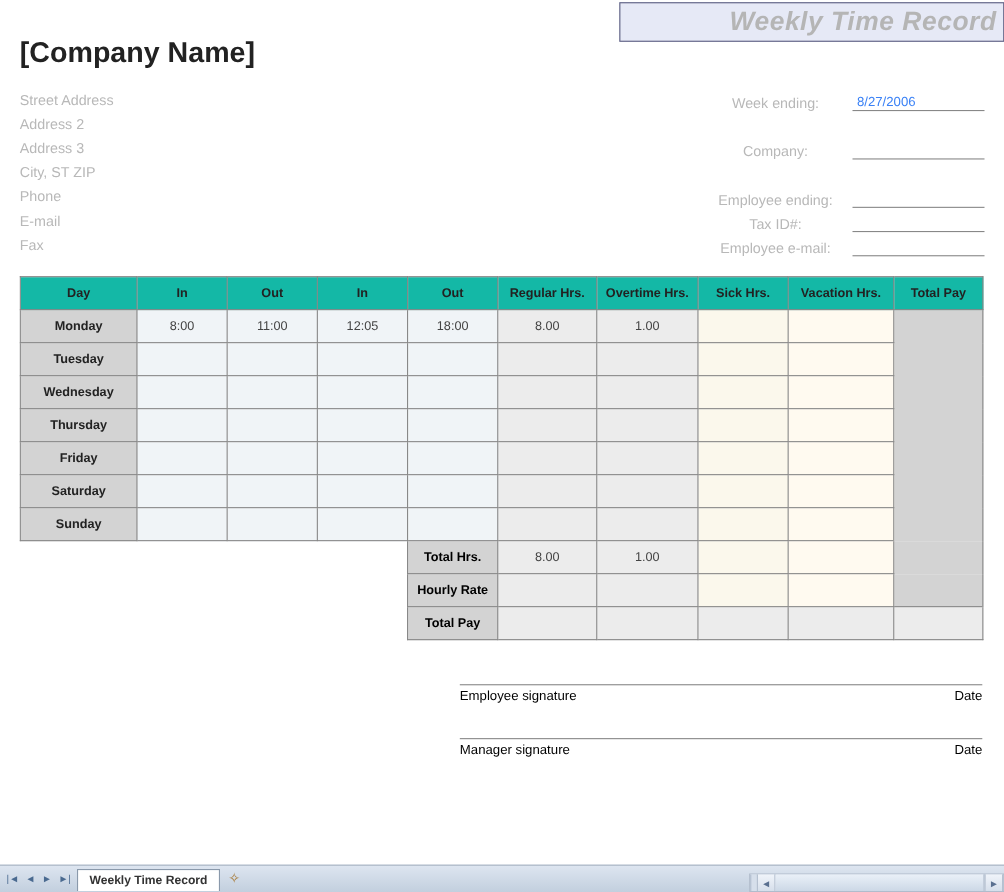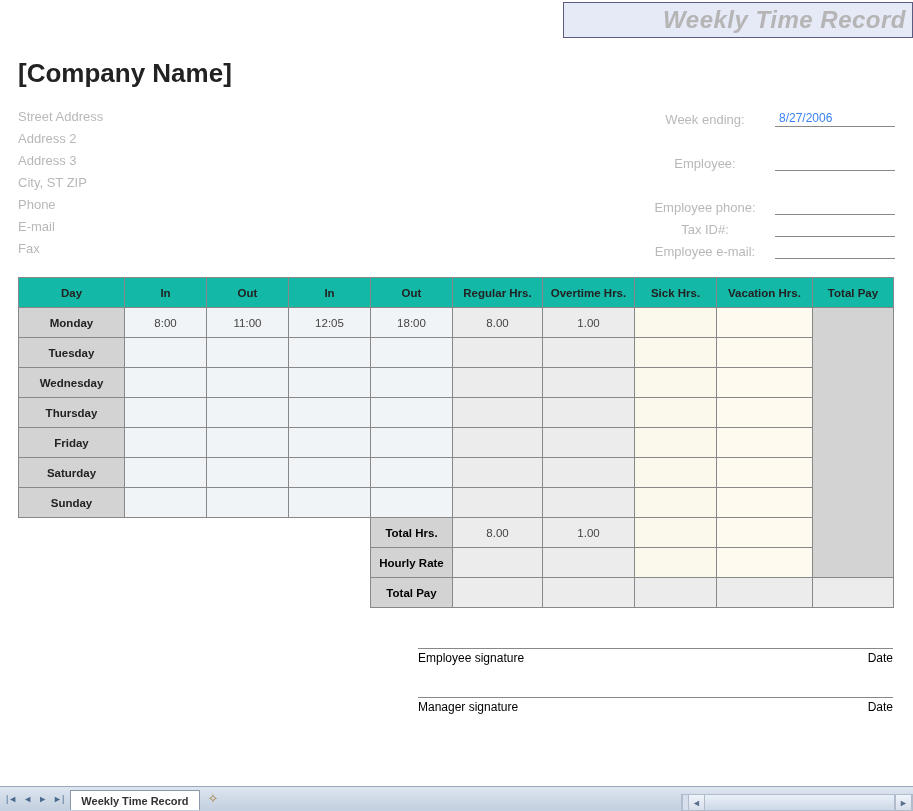--- a/index.html
+++ b/index.html
@@ -29,21 +29,21 @@
     font-weight: bold;
     text-align: right;
     padding-right: 6px;
     font-style: italic;
     line-height: 34px;
     letter-spacing: 0.5px;
   }
   .company {
     font-size: 26px;
     font-weight: bold;
-    margin-top: 40px;
+    margin-top: 14px;
     margin-bottom: 20px;
     color: #222;
   }
   .info-row {
     display: flex;
     justify-content: space-between;
     font-size: 13px;
     color: #b8b8b8;
     margin-bottom: 4px;
     align-items: flex-end;
@@ -185,31 +185,31 @@
     <div class="info-row">
       <div class="info-left">Address 2</div>
       <div class="info-right" style="visibility:hidden">
           <div class="info-label"></div>
           <div class="info-value" style="border:none"></div>
         </div>
     </div>
     <div class="info-row">
       <div class="info-left">Address 3</div>
       <div class="info-right">
-        <div class="info-label">Employee:</div>
+        <div class="info-label">Company:</div>
         <div class="info-value"></div>
       </div>
     </div>
     <div class="info-row">
       <div class="info-left">City, ST  ZIP</div>
     </div>
     <div class="info-row">
       <div class="info-left">Phone</div>
       <div class="info-right">
-        <div class="info-label">Employee phone:</div>
+        <div class="info-label">Employee ending:</div>
         <div class="info-value"></div>
       </div>
     </div>
     <div class="info-row">
       <div class="info-left">E-mail</div>
       <div class="info-right">
         <div class="info-label">Tax ID#:</div>
         <div class="info-value"></div>
       </div>
     </div>

